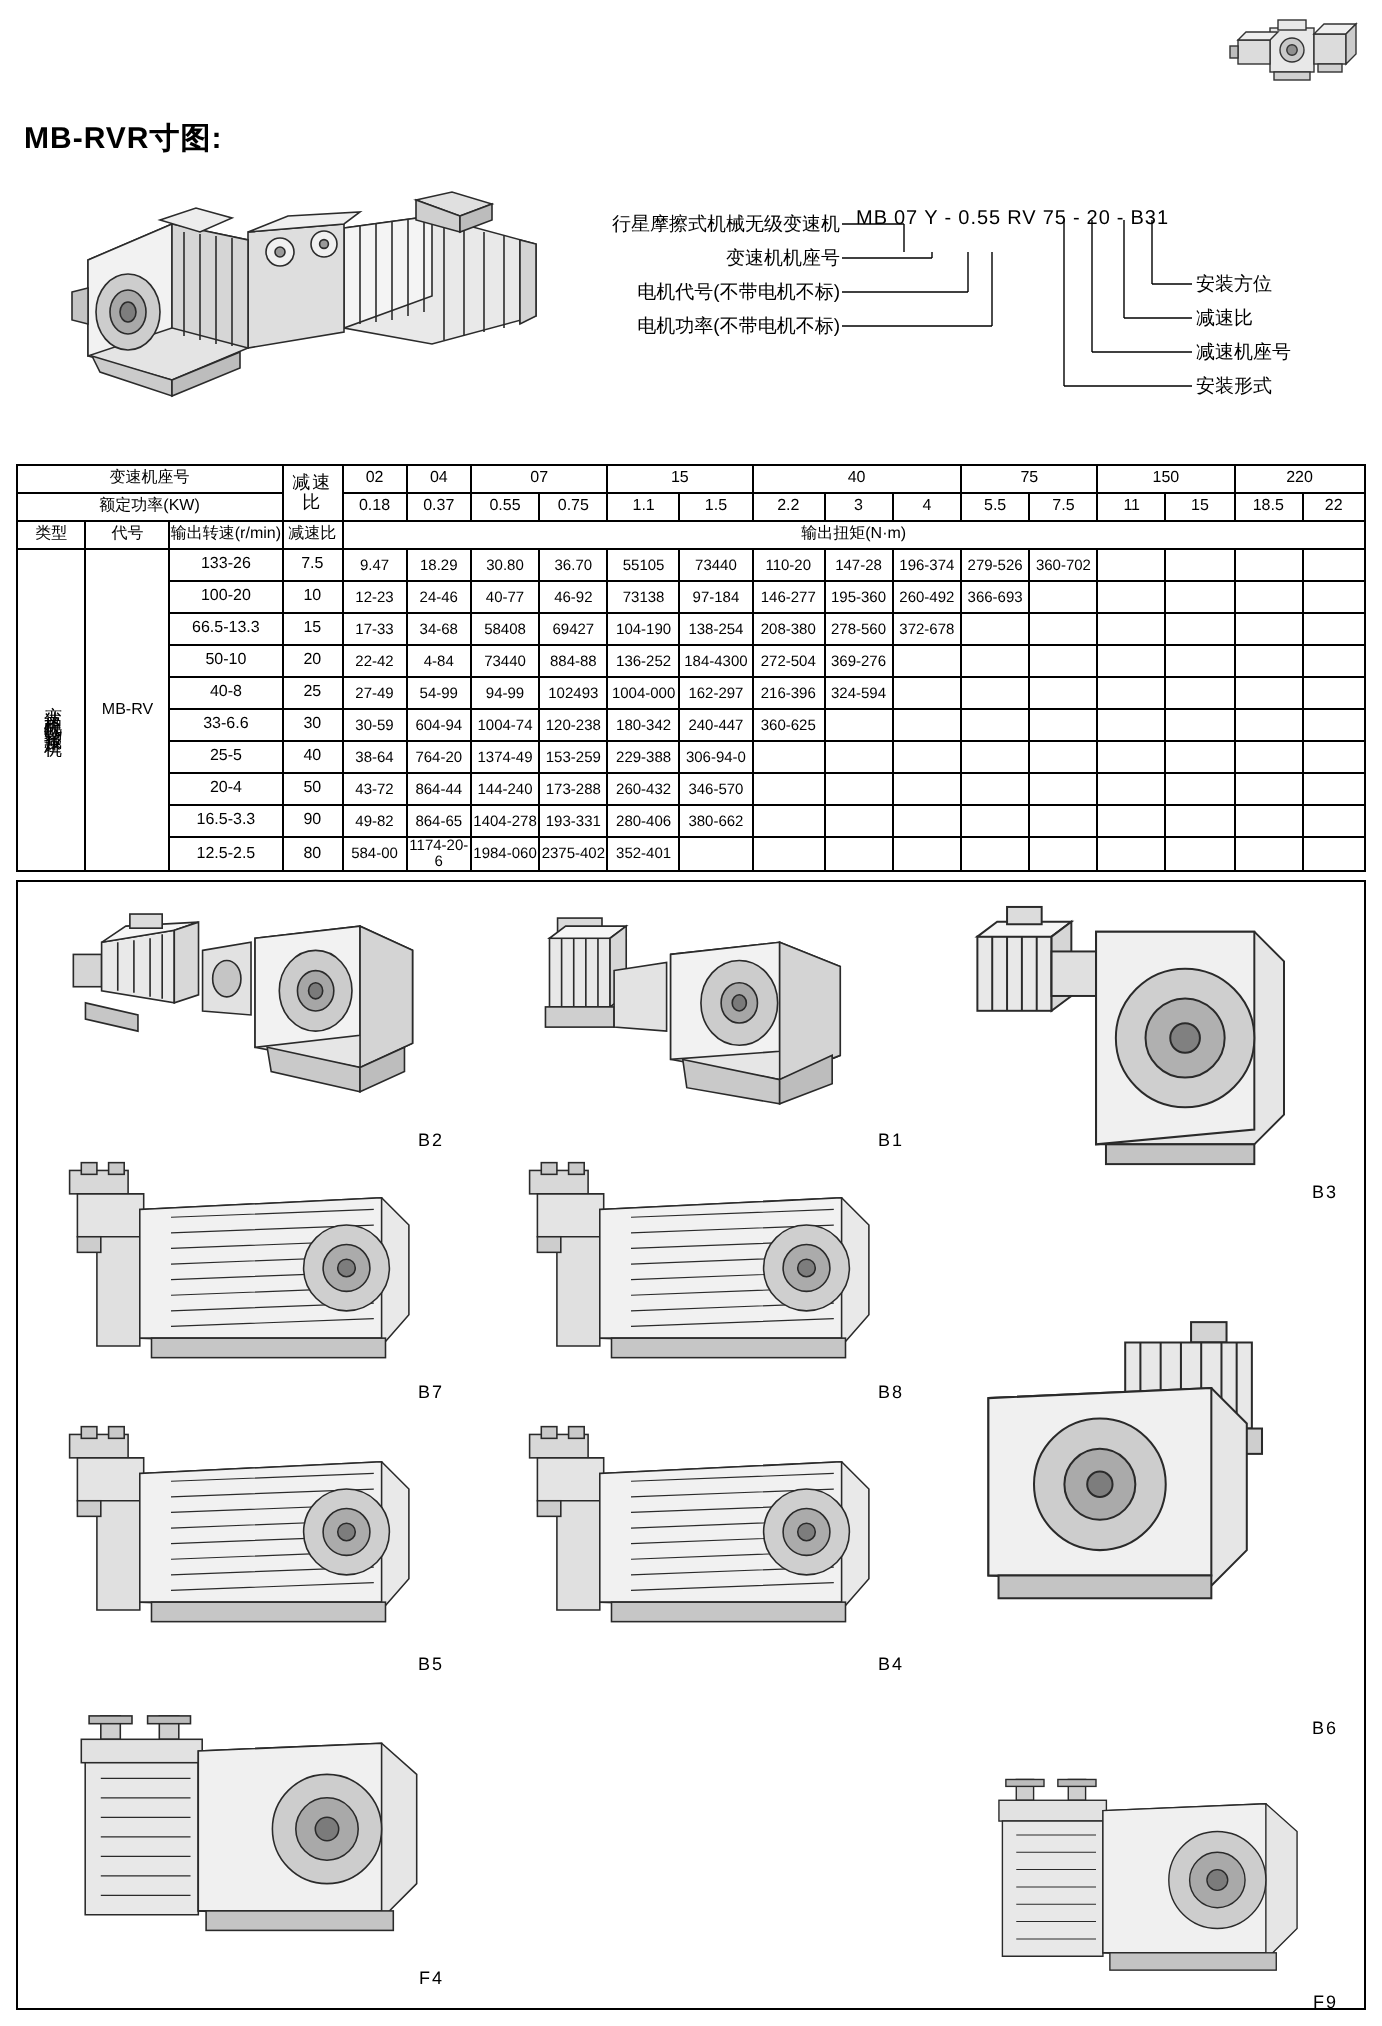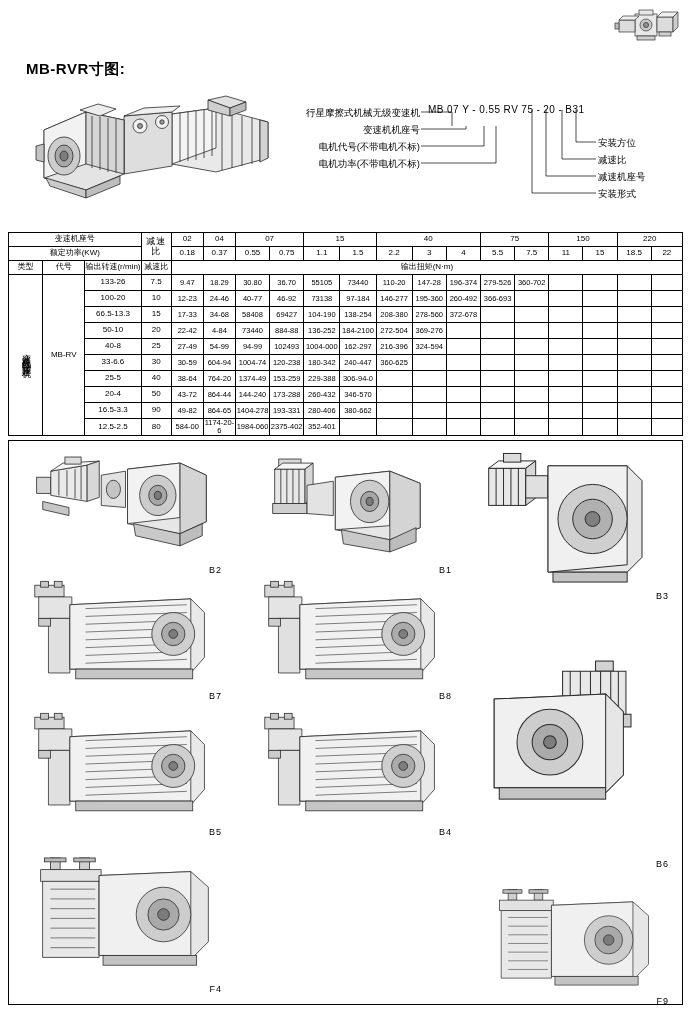--- a/index.html
+++ b/index.html
@@ -21,21 +21,20 @@
     width: 74px; height: 46px;
   }
 
   
   .page-title {
     position: absolute;
     left: 12px; top: 60px;
     font-size: 15px;
     font-weight: bold;
     letter-spacing: 0.5px;
-    margin-left: 14px;
   }
 
   
   .top-area {
     position: absolute;
     left: 10px; top: 84px;
     width: 671px; height: 130px;
   }
   .drawing-box {
     position: absolute;
@@ -384,21 +383,21 @@
           <td class="torque-val"></td>
         </tr>
         <tr style="height:16px">
           <td>50-10</td>
           <td class="ratio-cell">20</td>
           <td class="torque-val">22-42</td>
           <td class="torque-val">4-84</td>
           <td class="torque-val">73440</td>
           <td class="torque-val">884-88</td>
           <td class="torque-val">136-252</td>
-          <td class="torque-val">184-2100</td>
+          <td class="torque-val">184-4300</td>
           <td class="torque-val">272-504</td>
           <td class="torque-val">369-276</td>
           <td class="torque-val"></td>
           <td class="torque-val"></td>
           <td class="torque-val"></td>
           <td class="torque-val"></td>
           <td class="torque-val"></td>
           <td class="torque-val"></td>
           <td class="torque-val"></td>
         </tr>

